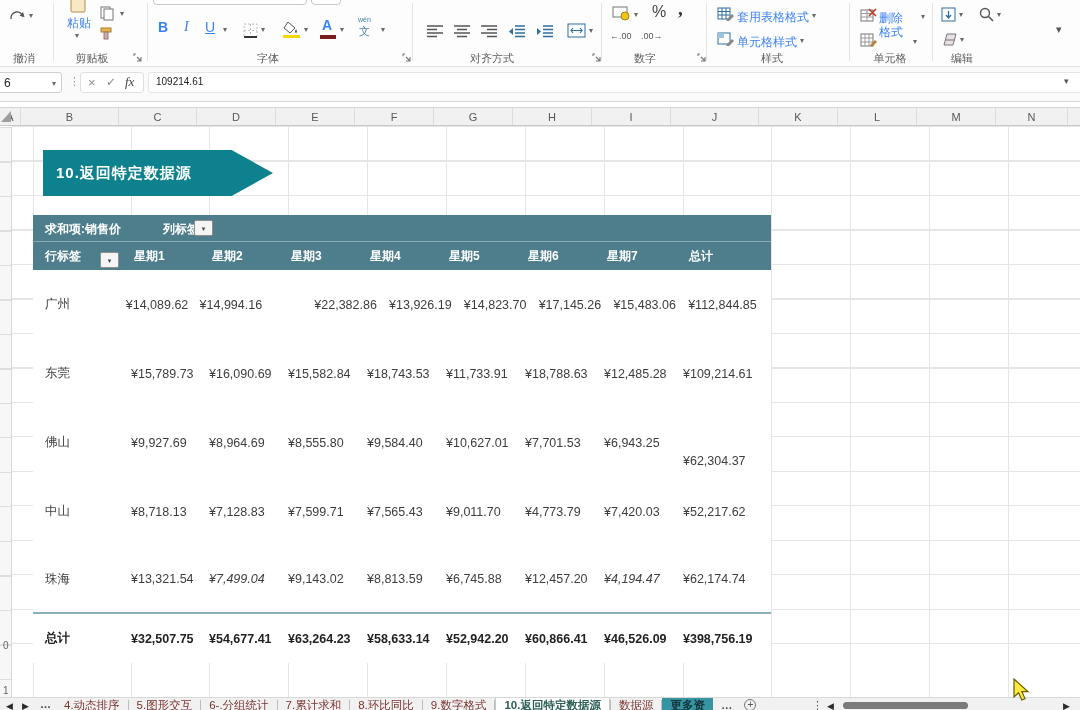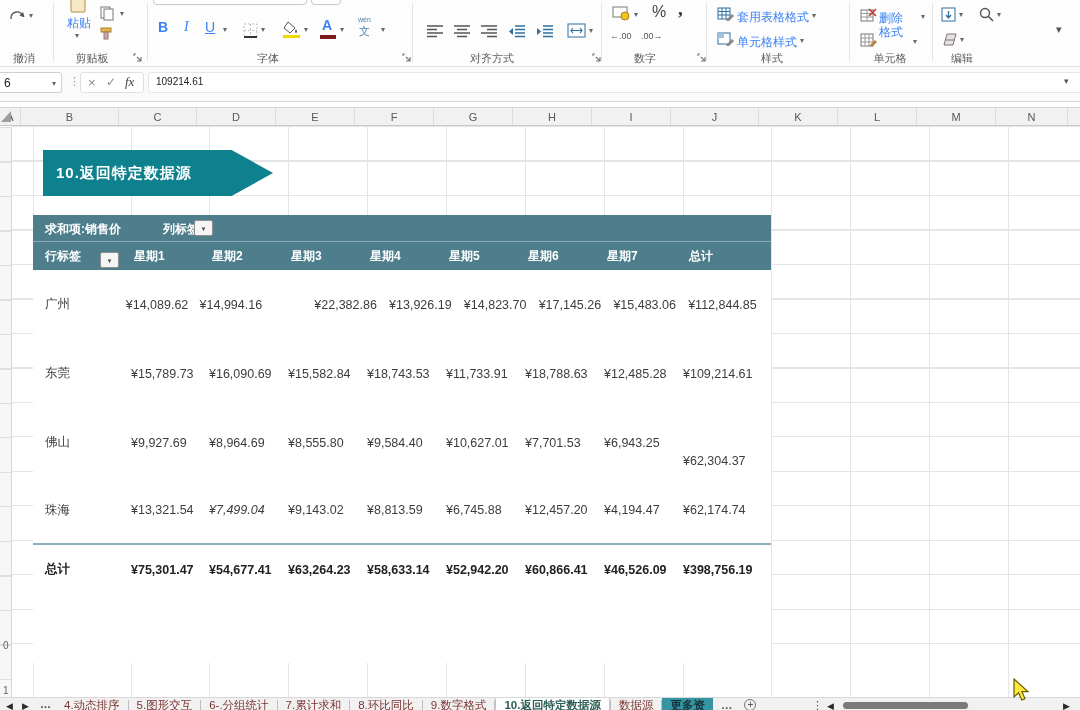--- a/index.html
+++ b/index.html
@@ -376,35 +376,46 @@
           <div class="plab" style="width: 98px; font-family: Liberation Serif, serif;">佛山</div>
           <div class="pval" style="width: 78px;">¥9,927.69</div>
           <div class="pval" style="width: 79px;">¥8,964.69</div>
           <div class="pval" style="width: 79px;">¥8,555.80</div>
           <div class="pval" style="width: 79px;">¥9,584.40</div>
           <div class="pval" style="width: 79px;">¥10,627.01</div>
           <div class="pval" style="width: 79px;">¥7,701.53</div>
           <div class="pval" style="width: 79px;">¥6,943.25</div>
           <div class="pval last" style="width: 88px; margin-top: 36px;">¥62,304.37</div>
         </div>
+        <div class="prow" style="height: 69px;">
+          <div class="plab" style="width: 98px;">中山</div>
+          <div class="pval" style="width: 78px;">¥8,718.13</div>
+          <div class="pval" style="width: 79px;">¥7,128.83</div>
+          <div class="pval" style="width: 79px;">¥7,599.71</div>
+          <div class="pval" style="width: 79px;">¥7,565.43</div>
+          <div class="pval" style="width: 79px;">¥9,011.70</div>
+          <div class="pval" style="width: 79px;">¥4,773.79</div>
+          <div class="pval" style="width: 79px;">¥7,420.03</div>
+          <div class="pval last" style="width: 88px;">¥52,217.62</div>
+        </div>
         <div class="prow" style="height: 66px;">
           <div class="plab" style="width: 98px;">珠海</div>
           <div class="pval" style="width: 78px;">¥13,321.54</div>
           <div class="pval" style="width: 79px; font-style: italic;">¥7,499.04</div>
           <div class="pval" style="width: 79px;">¥9,143.02</div>
           <div class="pval" style="width: 79px;">¥8,813.59</div>
           <div class="pval" style="width: 79px;">¥6,745.88</div>
           <div class="pval" style="width: 79px;">¥12,457.20</div>
-          <div class="pval" style="width: 79px;">¥4,194.47</div>
+          <div class="pval" style="width: 79px; font-style: italic;">¥4,194.47</div>
           <div class="pval last" style="width: 88px;">¥62,174.74</div>
         </div>
       </div>
     <div class="ptotalrow" id="pivot-total">
         <div class="plab" style="width: 98px;">总计</div>
-        <div class="pval" style="width: 78px;">¥75,301.47</div>
+        <div class="pval" style="width: 78px;">¥32,507.75</div>
         <div class="pval" style="width: 79px;">¥54,677.41</div>
         <div class="pval" style="width: 79px;">¥63,264.23</div>
         <div class="pval" style="width: 79px;">¥58,633.14</div>
         <div class="pval" style="width: 79px;">¥52,942.20</div>
         <div class="pval" style="width: 79px;">¥60,866.41</div>
         <div class="pval" style="width: 79px;">¥46,526.09</div>
         <div class="pval last" style="width: 88px;">¥398,756.19</div>
       </div>
   </div>
 

